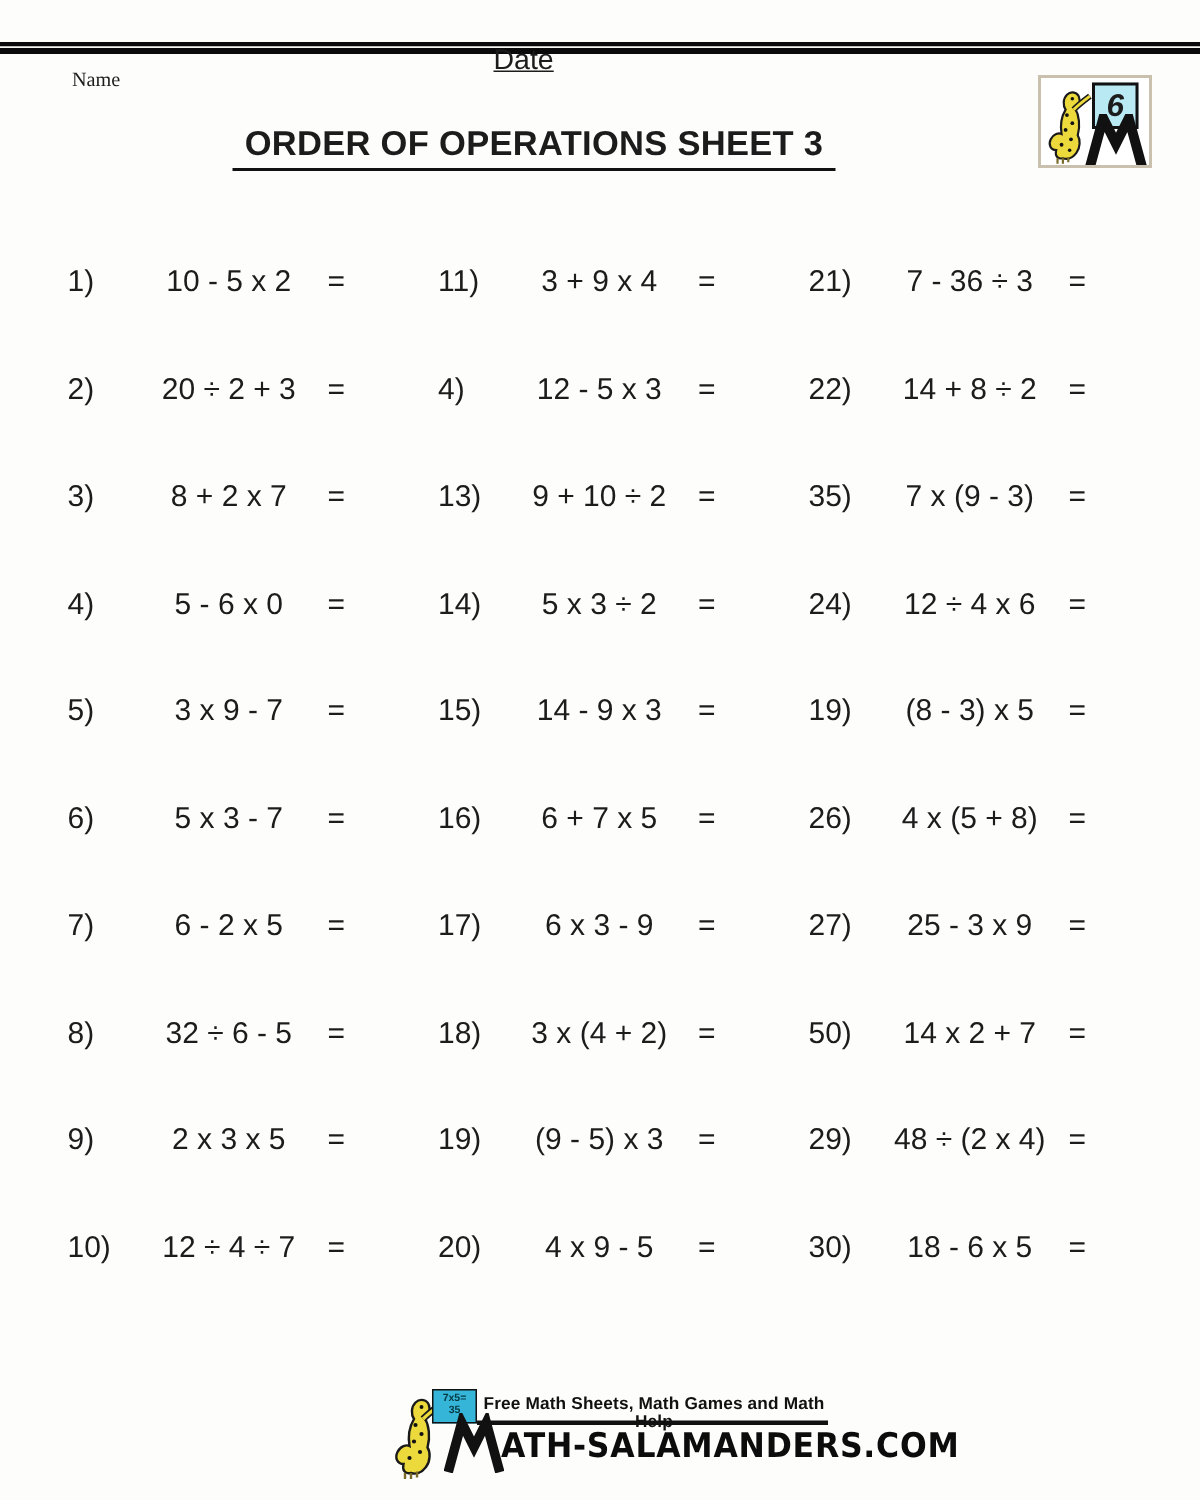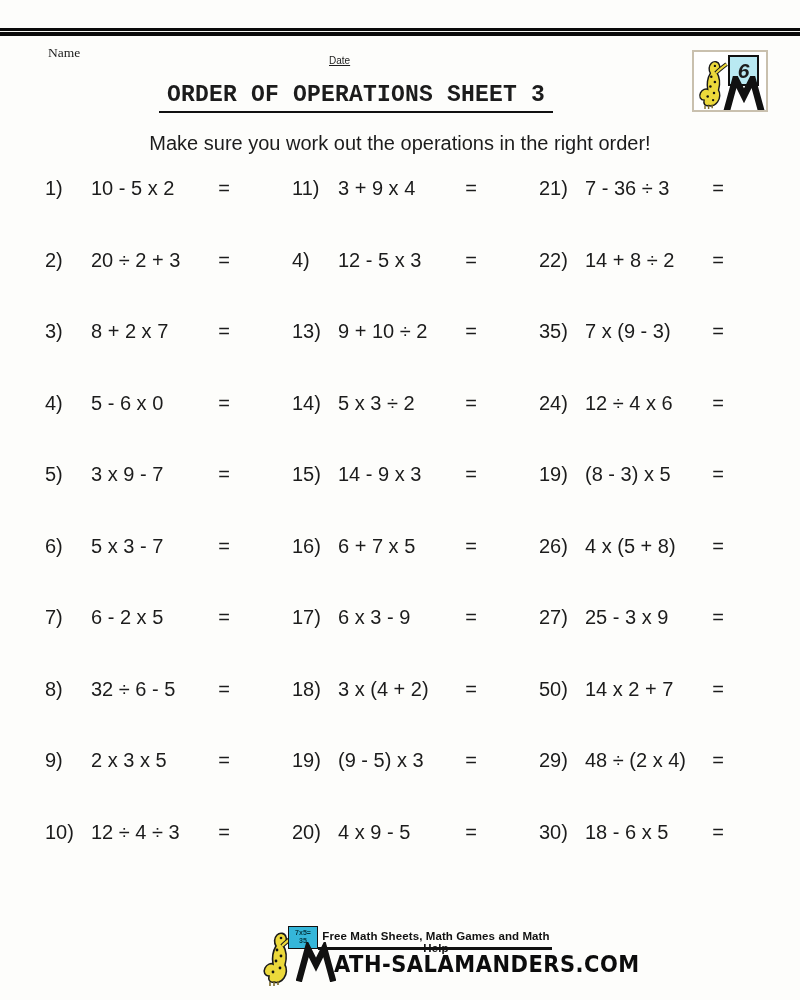--- a/index.html
+++ b/index.html
@@ -10,23 +10,23 @@
     font-family:"Liberation Sans", sans-serif;
     overflow:hidden;
   }
   
   .top-band { position:absolute; left:0; top:28px; width:800px; }
   .top-band .b1 { height:2.5px; background:#0a0a0a; }
   .top-band .b2 { height:1.5px; background:#f6f6f2; }
   .top-band .b3 { height:4px;  background:#0a0a0a; }
 
   .name-label { position:absolute; left:48px;  top:45px; font-size:13.5px;font-family:Liberation Serif, serif; }
-  .date-label { position:absolute; left:329px; top:55px; font-size:10px;text-decoration:underline; }
-
-  .title-wrap { position:absolute; left:0; top:82px; width:712px; text-align:center;font-family:Liberation Mono, monospace; }
+  .date-label { position:absolute; left:329px; top:30px; font-size:19px;text-decoration:underline; }
+
+  .title-wrap { position:absolute; left:0; top:82px; width:712px; text-align:center; }
   .title {
     display:inline-block; font-size:23px; font-weight:bold; letter-spacing:0.2px;
     border-bottom:2.5px solid #111; padding:0 8px 3px;
   }
   .subtitle { position:absolute; left:0; top:132px; width:800px; text-align:center; font-size:20px; }
 
   
   .grade-box {
     position:absolute; left:692px; top:50px; width:76px; height:62px;
     background:#fff; border:2px solid #c9c0ae;
@@ -41,21 +41,21 @@
   .grade-box .mglyph { position:absolute; left:28px; top:24px; width:44px; height:34px; }
 
   
   .problems {
     position:absolute; left:45px; top:176px;
     display:grid; grid-template-rows:repeat(10, 71.5px);
     grid-auto-flow:column; grid-auto-columns:185px; column-gap:62px;
   }
   .problem { display:flex; align-items:flex-start; font-size:20px; line-height:24px; }
   .p-num  { width:46px; }
-  .p-expr { flex:1; white-space:nowrap; }
+  .p-expr { flex:1; white-space:nowrap;text-align:center; }
   .p-eq   { width:16px; text-align:right; }
 
   
   .footer { position:absolute; left:0; top:920px; width:800px; height:70px; }
   .f-sal  { position:absolute; left:260px; top:8px;  width:40px; height:58px; }
   .f-sign {
     position:absolute; left:288px; top:6px; width:30px; height:23px;
     background:#35b6d9; border:1.5px solid #111; color:#054;
     font-size:7px; font-weight:bold; line-height:8px; text-align:center;
     padding-top:2px; color:#063842;
@@ -103,21 +103,20 @@
     </svg>
     <div class="grade-sign">6</div>
     <svg class="mglyph" viewBox="0 0 44 36">
       <path d="M4 36 L13 3 L22 21 L31 3 L40 36" fill="none" stroke="#111" stroke-width="7" stroke-linecap="square"></path>
     </svg>
   </div>
 
   <div class="title-wrap">
     <span class="title">ORDER OF OPERATIONS SHEET 3</span>
   </div>
-  <div class="subtitle">Make sure you work out the operations in the right order!</div>
 
   <div class="problems">
     <div class="problem">
       <span class="p-num">1)</span>
       <span class="p-expr">10 - 5 x 2</span>
       <span class="p-eq">=</span>
     </div>
 
     <div class="problem">
       <span class="p-num">2)</span>
@@ -162,21 +161,21 @@
     </div>
 
     <div class="problem">
       <span class="p-num">9)</span>
       <span class="p-expr">2 x 3 x 5</span>
       <span class="p-eq">=</span>
     </div>
 
     <div class="problem">
       <span class="p-num">10)</span>
-      <span class="p-expr">12 ÷ 4 ÷ 3</span>
+      <span class="p-expr">12 ÷ 4 ÷ 7</span>
       <span class="p-eq">=</span>
     </div>
 
     <div class="problem">
       <span class="p-num">11)</span>
       <span class="p-expr">3 + 9 x 4</span>
       <span class="p-eq">=</span>
     </div>
 
     <div class="problem">

